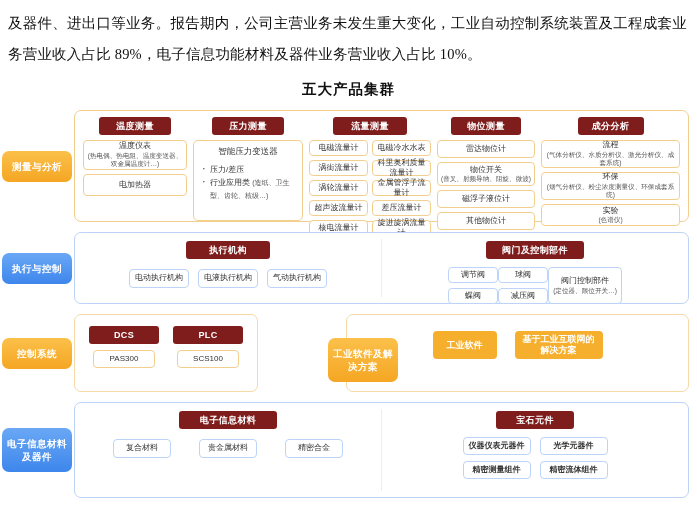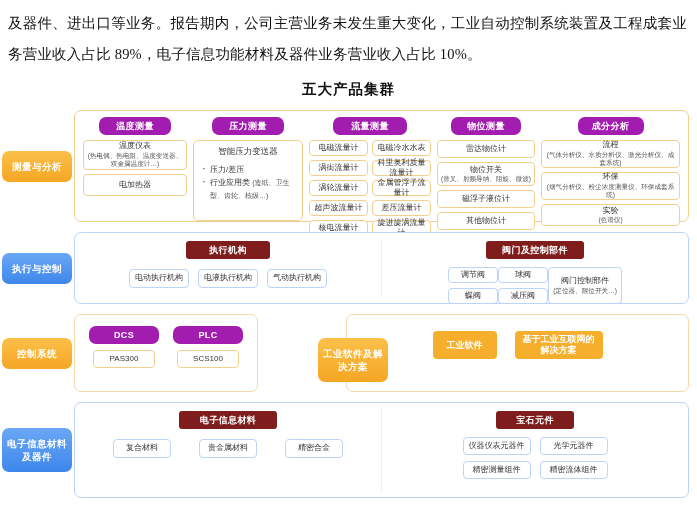--- a/index.html
+++ b/index.html
@@ -35,21 +35,21 @@
   .panel{
     flex:1;border:1px solid #f3cf8e;border-radius:7px;background:#fff;
     position:relative;box-sizing:border-box;
   }
   .panel.blue{border-color:#bcd4f7;}
   
   .chip{
     display:block;border-radius:3px;color:#fff;font-size:9px;font-weight:bold;
     text-align:center;padding:3.5px 4px;letter-spacing:.4px;line-height:11px;
   }
-  .chip.orange{background:#a21caf;border-radius:7px;}
+  .chip.orange{background:#7f1d1d;}
   .chip.blue{background:#7f1d1d;}
   
   .box{
     border:1px solid #f3cf8e;border-radius:4px;background:#fff;
     font-size:8px;text-align:center;color:#333;line-height:10.5px;
     padding:3px 2px;box-sizing:border-box;display:flex;
     align-items:center;justify-content:center;flex-direction:column;
   }
   .box.blue{border-color:#bcd4f7;}
   .box .sub{font-size:6.6px;color:#555;line-height:8.5px;display:block;}
@@ -114,21 +114,21 @@
   .soft-grid .solid-box{width:64px;height:28px;}
   .soft-grid .solid-box.wide{width:88px;}
   .mid-label{position:absolute;left:113px;top:18px;}
   
   #row4{top:294px;height:100px;}
   #row4 .panel{margin:2px 8px 2px 0;}
   .r4items{display:flex;justify-content:center;gap:28px;margin-top:10px;}
   .r4items .box{width:58px;height:19px;}
   .gem-grid{display:flex;justify-content:center;gap:9px;margin-top:8px;}
   .gem-col{display:flex;flex-direction:column;gap:6px;}
-  .gem-col .box{width:68px;height:18px;}
+  .gem-col .box{width:68px;height:18px;font-weight:bold;}
 </style>
 </head>
 <body>
 
 <div class="para">及器件、进出口等业务。报告期内，公司主营业务未发生重大变化，工业自动控制系统装置及工程成套业务营业收入占比 89%，电子信息功能材料及器件业务营业收入占比 10%。</div>
 <div class="doc-title">五大产品集群</div>
 
 <div class="diagram">
 
   <div class="row" id="row1">
@@ -272,21 +272,21 @@
         <div class="dcs-col">
           <div class="chip orange">DCS</div>
           <div class="box">PAS300</div>
         </div>
         <div class="dcs-col">
           <div class="chip orange">PLC</div>
           <div class="box">SCS100</div>
         </div>
       </div>
     </div>
-    <div class="mid-label" style="position:absolute;left:318px;top:28px;">
+    <div class="mid-label" style="position:absolute;left:328px;top:28px;">
       <div class="pill orange">工业软件及解决方案</div>
     </div>
     <div class="panelR" style="margin-left:88px;">
       <div class="soft-grid">
         <div class="solid-box">工业软件</div>
         <div class="solid-box wide">基于工业互联网的解决方案</div>
       </div>
     </div>
   </div>
 

